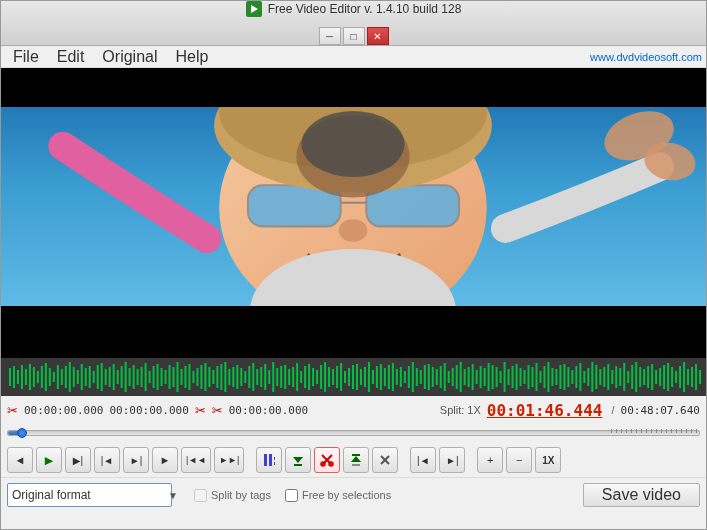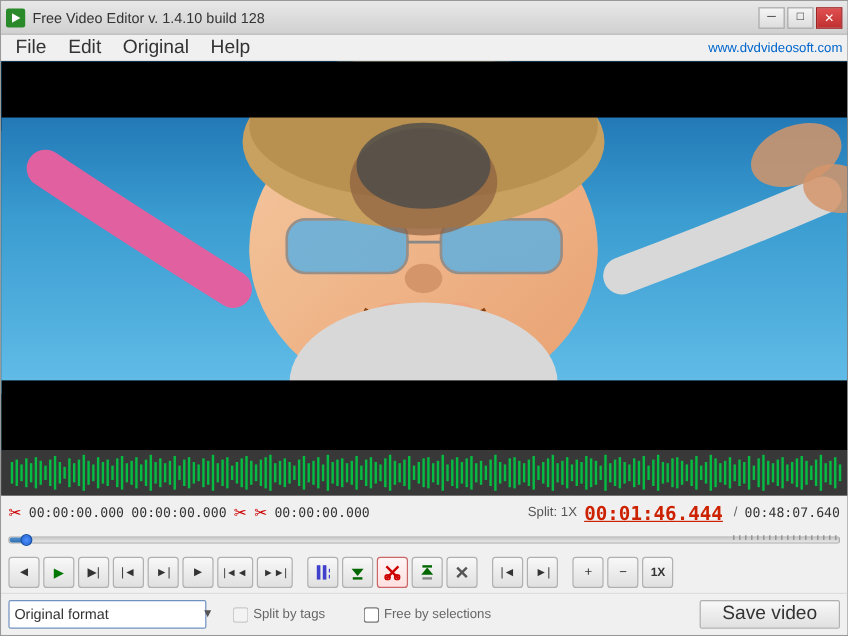--- a/index.html
+++ b/index.html
@@ -14,27 +14,28 @@
     .window {
       width: 707px;
       height: 530px;
       border: 1px solid #999;
       background: #f0f0f0;
       display: flex;
       flex-direction: column;
     }
     .title-bar {
       background: linear-gradient(to bottom, #e8e8e8, #d0d0d0);
-      height: 28px;
+      height: 45px;
       display: flex;
       align-items: center;
       justify-content: space-between;
       padding: 0 4px;
       border-bottom: 1px solid #aaa;
       flex-shrink: 0;
+      flex-direction: column;
     }
     .title-bar-left {
       display: flex;
       align-items: center;
       gap: 6px;
     }
     .app-icon {
       width: 16px;
       height: 16px;
       background: #2a8a2a;
@@ -243,21 +244,21 @@
       padding: 0 4px;
     }
     .btn.play-btn { color: #007700; }
     .btn.cut-btn { color: #cc0000; border-color: #aa8888; }
     .btn.export-btn { color: #006600; }
     .btn.speed-btn { font-size: 10px; font-weight: bold; }
     .gap { width: 6px; }
     .bottom-bar {
       display: flex;
       align-items: center;
-      padding: 5px 6px 5px 6px;
+      padding: 5px 6px 22px 6px;
       gap: 12px;
       background: #f0f0f0;
       border-top: 1px solid #ddd;
       flex-shrink: 0;
     }
     .format-select {
       width: 165px;
       height: 24px;
       border: 1px solid #7090c0;
       background: white;
@@ -280,21 +281,21 @@
       right: 4px;
       top: 50%;
       transform: translateY(-50%);
       pointer-events: none;
       font-size: 10px;
       color: #555;
     }
     .checkbox-group {
       display: flex;
       align-items: center;
-      gap: 32px;
+      gap: 14px;
       flex: 1;
     }
     .checkbox-label {
       display: flex;
       align-items: center;
       gap: 4px;
       font-size: 11px;
       color: #666;
     }
     .checkbox-label input { width: 13px; height: 13px; }

